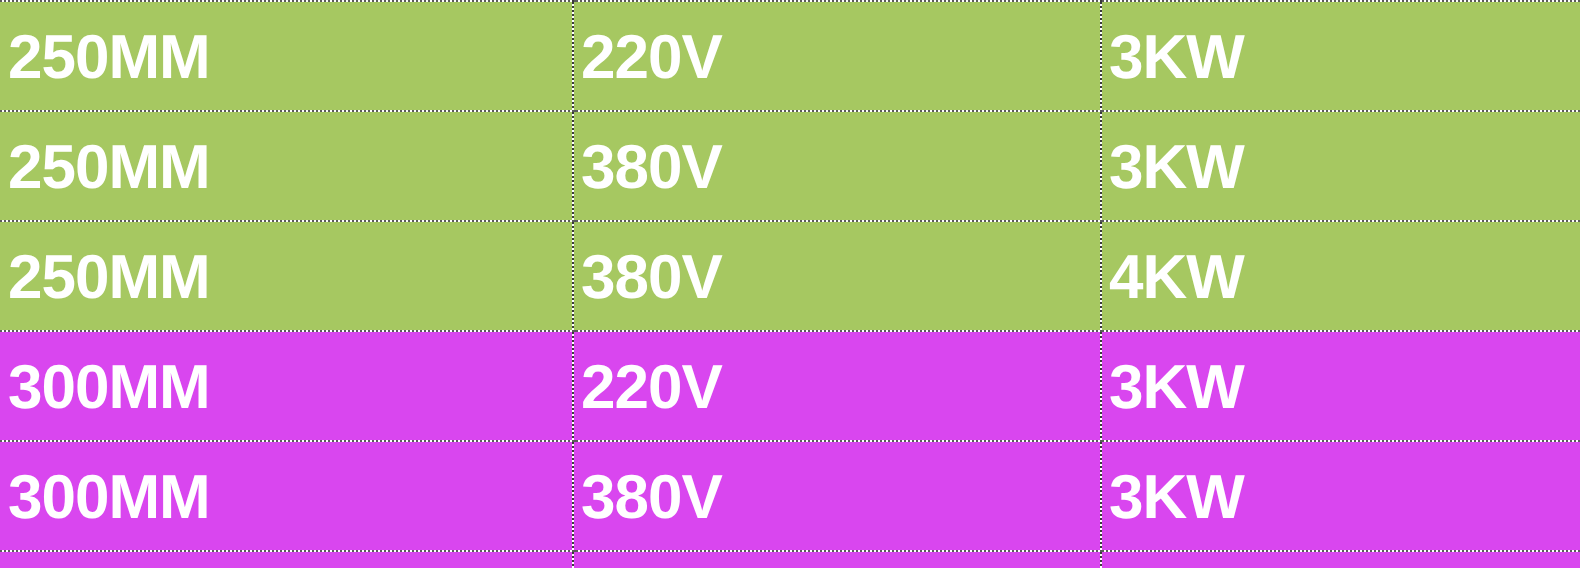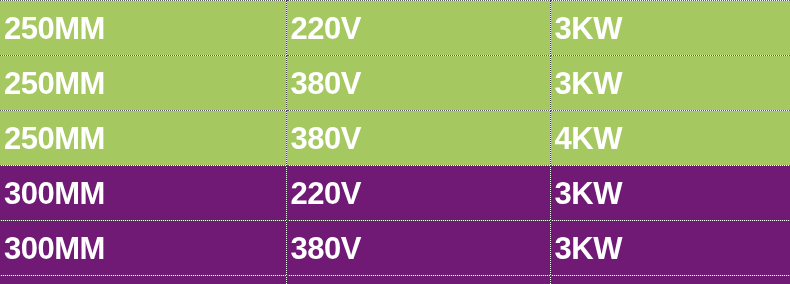--- a/index.html
+++ b/index.html
@@ -47,21 +47,21 @@
 
   #spec-table .col-size   { width: 286px; }
   #spec-table .col-volt   { width: 264px; }
   #spec-table .col-power  { width: 240px; }
 
   .row-green .cell {
     background-color: #a6c861;
   }
 
   .row-red .cell {
-    background-color: #701a75;
+    background-color: #d946ef;
   }
 
   
   .row-first .cell {
     border-top: none;
   }
 </style>
 </head>
 <body>
 

